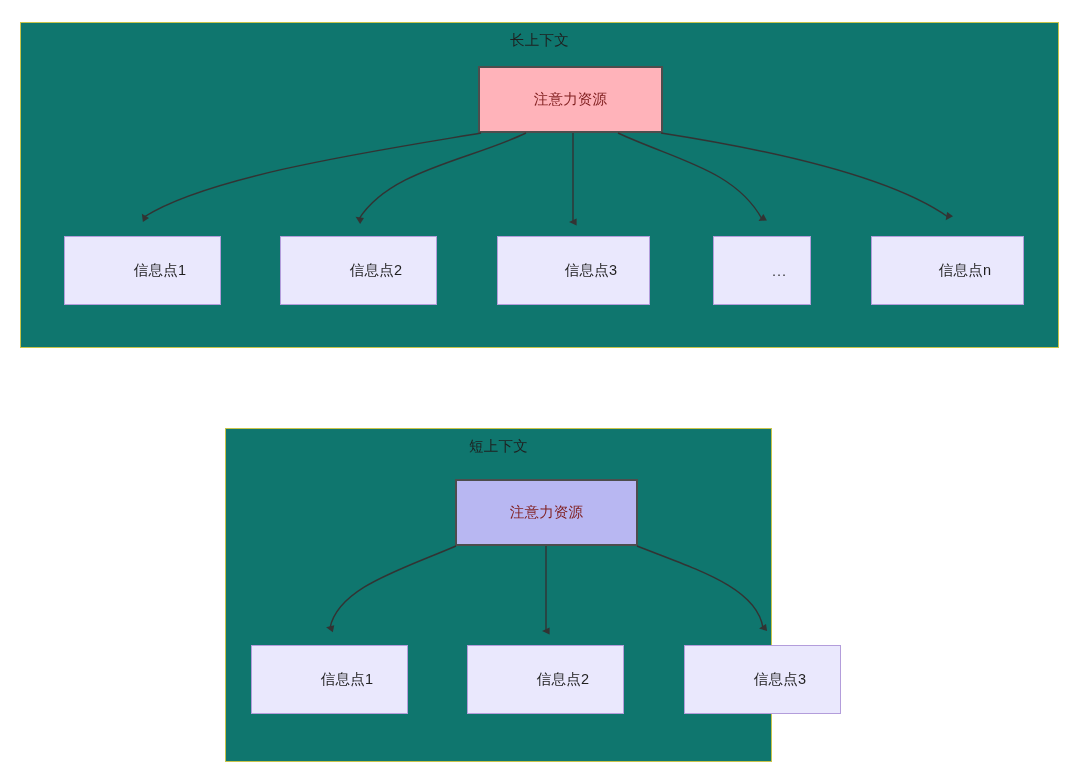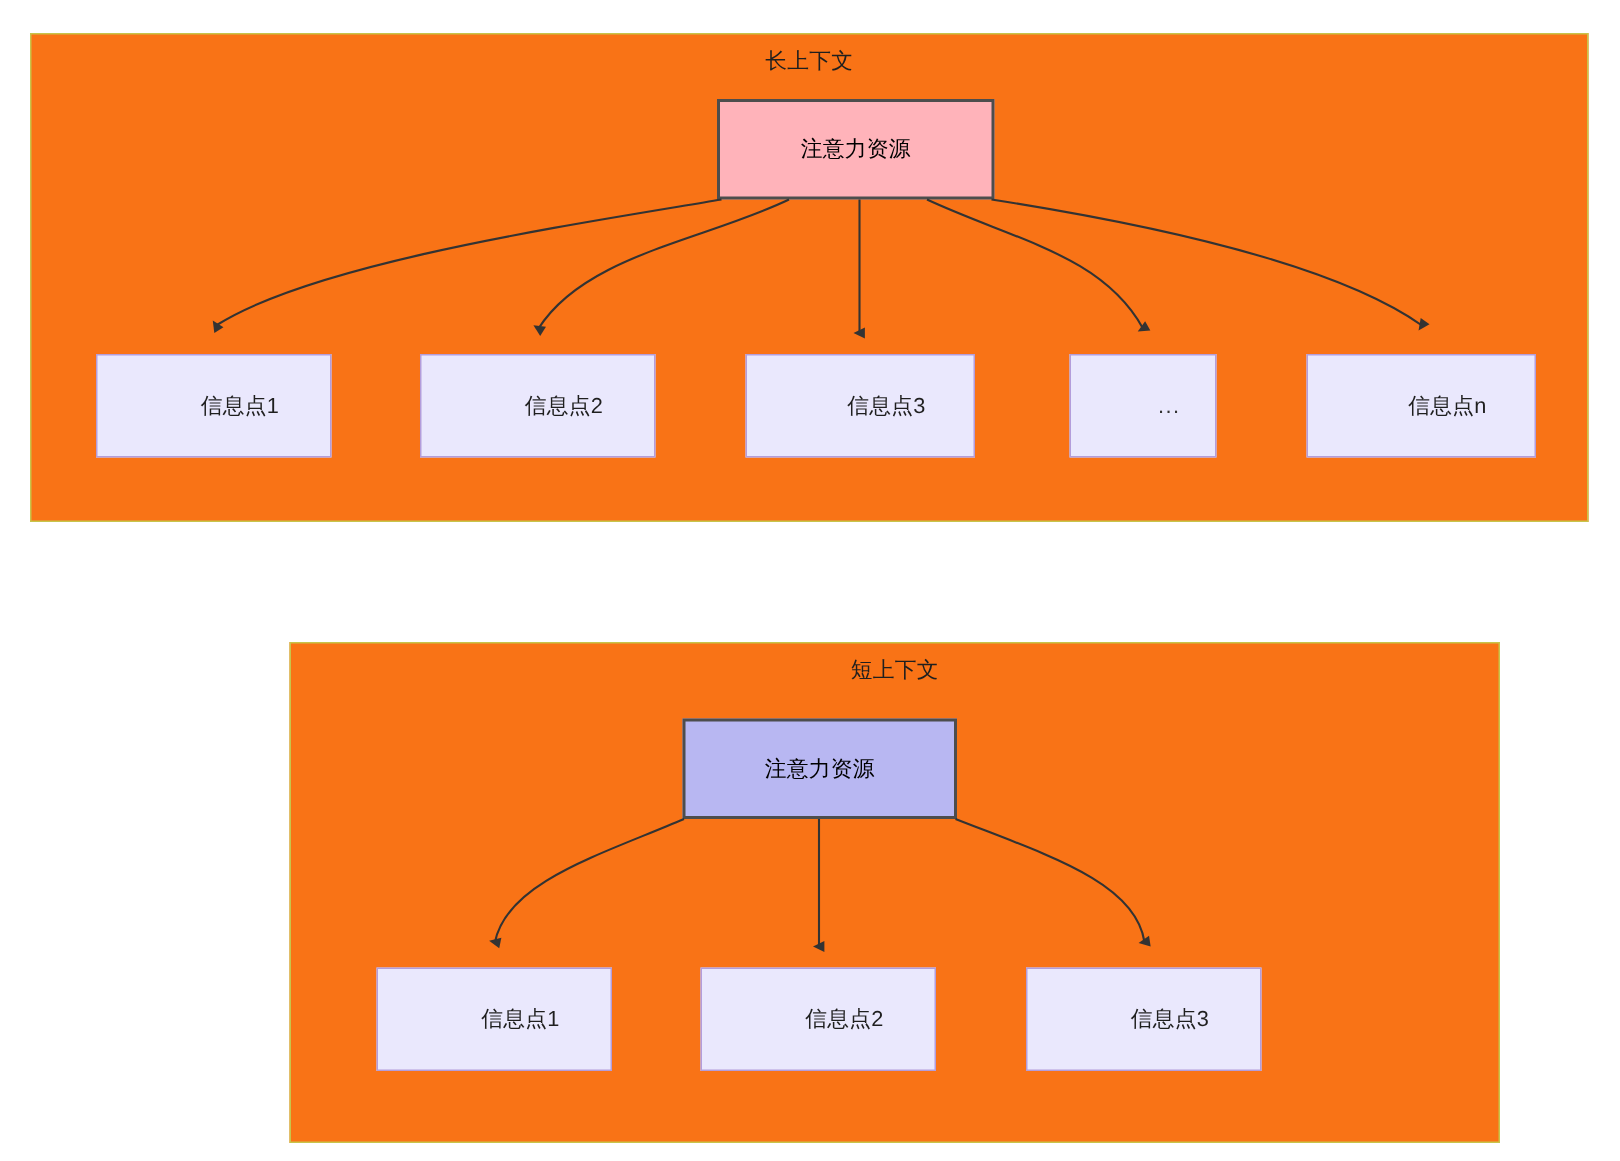--- a/index.html
+++ b/index.html
@@ -19,34 +19,34 @@
     position: absolute;
     left: 0;
     top: 0;
     width: 1080px;
     height: 774px;
   }
 
   
   .group {
     position: absolute;
-    background: #f97316;
+    background: #0f766e;
     border: 1px solid #c8c44a;
     box-sizing: border-box;
   }
   #group-long {
     left: 20px;
     top: 22px;
     width: 1039px;
     height: 326px;
   }
   #group-short {
-    left: 193px;
+    left: 225px;
     top: 428px;
-    width: 807px;
+    width: 547px;
     height: 334px;
   }
 
   .group-title {
     position: absolute;
     width: 100%;
     text-align: center;
     top: 8px;
     left: 0;
     font-size: 14.5px;
@@ -56,21 +56,21 @@
 
   
   .attn-box {
     position: absolute;
     box-sizing: border-box;
     border: 2px solid #4d4d4d;
     display: flex;
     align-items: center;
     justify-content: center;
     font-size: 14.5px;
-    color: #000000;
+    color: #7f1d1d;
     letter-spacing: 0.2px;
   }
   #attn-long {
     left: 478px;
     top: 66px;
     width: 185px;
     height: 67px;
     background: #ffb3ba;
   }
   #attn-short {

